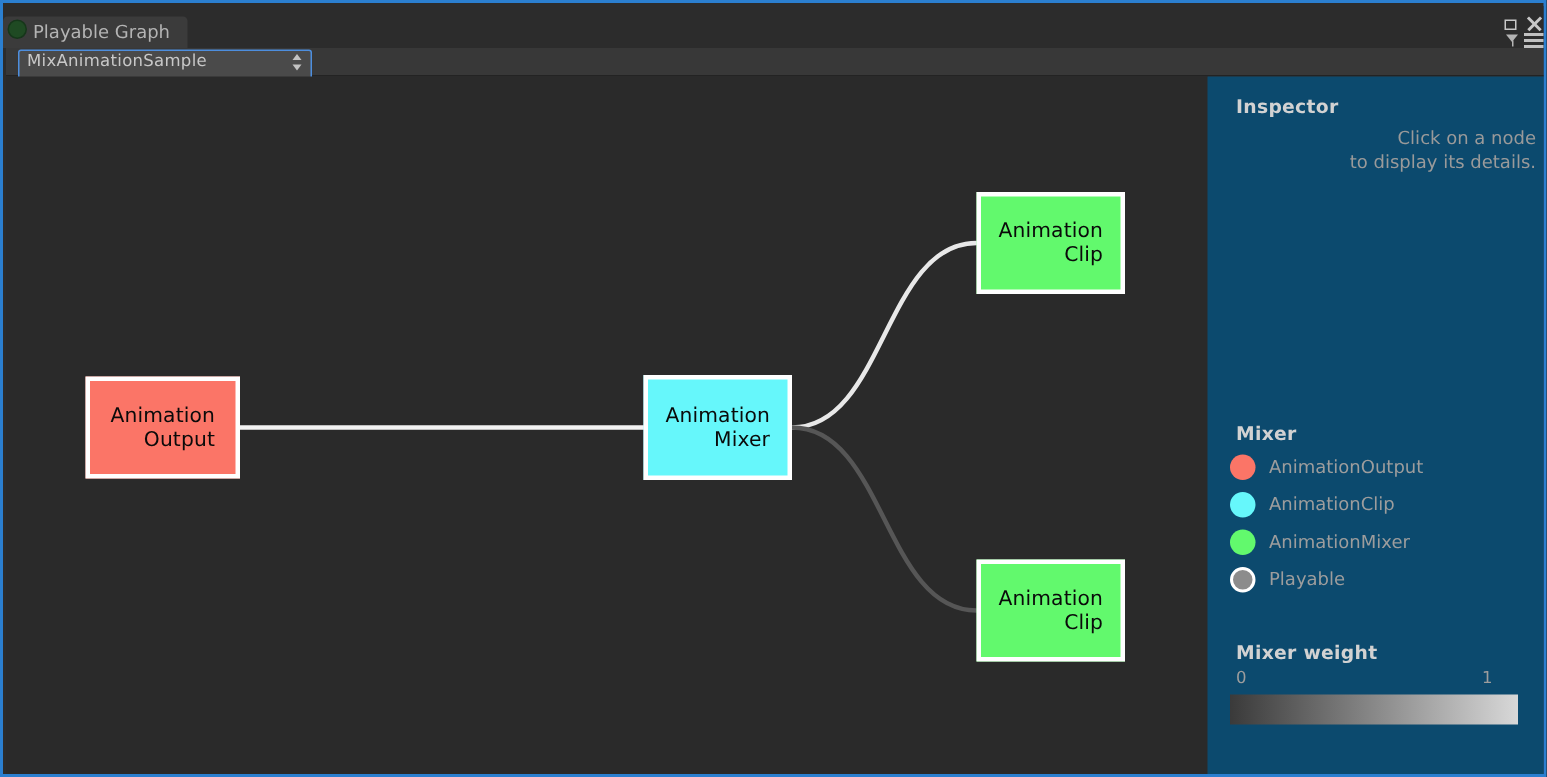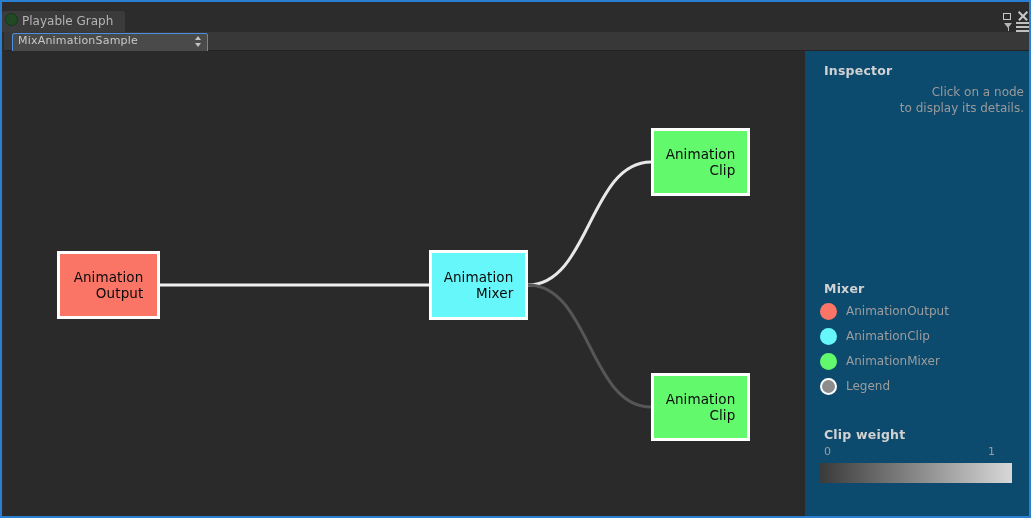--- a/index.html
+++ b/index.html
@@ -337,23 +337,23 @@
         <div class="legend-row" style="top: 277px;">
           <span class="legend-swatch" style="background: rgb(102, 247, 251);"></span>
           <span class="legend-label">AnimationClip</span>
         </div>
         <div class="legend-row" style="top: 302px;">
           <span class="legend-swatch" style="background: rgb(98, 249, 109);"></span>
           <span class="legend-label">AnimationMixer</span>
         </div>
         <div class="legend-row" style="top: 327px;">
           <span class="legend-swatch" style="background: rgb(140, 140, 140); border: 2.5px solid rgb(255, 255, 255);"></span>
-          <span class="legend-label">Legend</span>
+          <span class="legend-label">Playable</span>
         </div>
       </div>
 
-    <div class="panel-title" id="edgeweight-title">Clip weight</div>
+    <div class="panel-title" id="edgeweight-title">Mixer weight</div>
     <div id="edgeweight-min">0</div>
     <div id="edgeweight-max">1</div>
     <div id="edgeweight-bar" style="background: linear-gradient(to right, rgb(58, 58, 58) 0%, rgb(144, 144, 144) 55%, rgb(216, 216, 216) 100%);"></div>
 
   </div>
 </div>
 
 </body></html>

